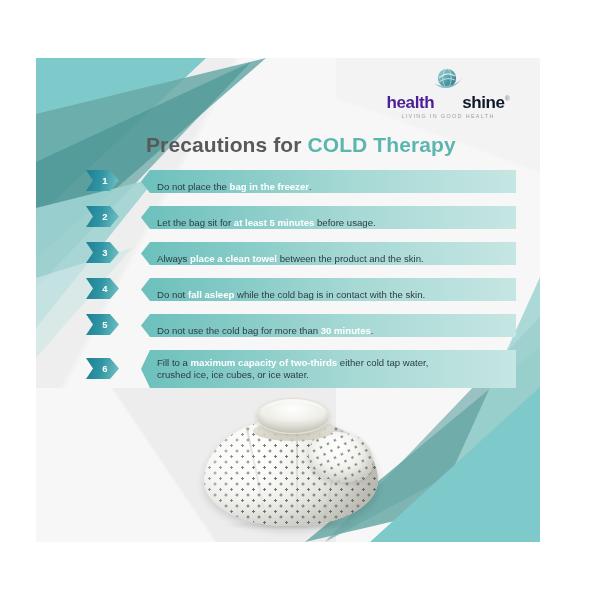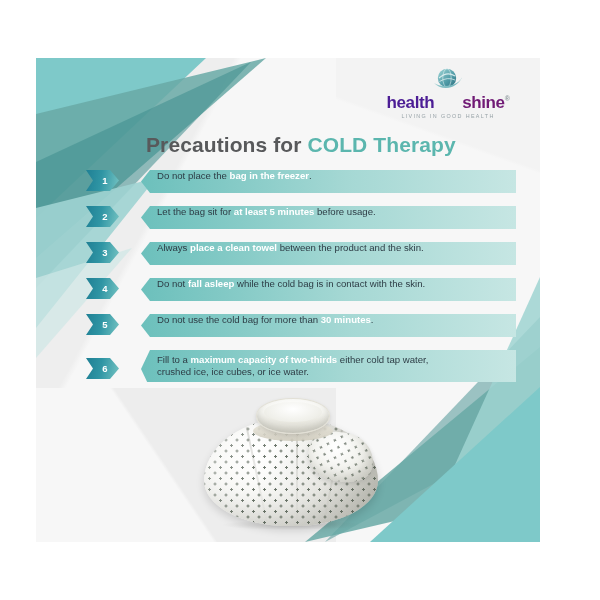--- a/index.html
+++ b/index.html
@@ -79,21 +79,21 @@
   }
 
   
   #logo{position:absolute;right:22px;top:8px;width:140px;text-align:center;}
   #logo .mark{width:100%;display:flex;justify-content:center;}
   #logo .wordmark{
     font-size:17px;font-weight:bold;letter-spacing:-0.4px;
     line-height:1;margin-top:2px;white-space:nowrap;
   }
   #logo .w-health{color:#4c1d95;}
-  #logo .w-shine{color:#701a75;margin-left:28px;}
+  #logo .w-shine{color:#0f172a;margin-left:28px;}
   #logo .w-reg{font-size:7px;vertical-align:super;color:#8d989d;}
   #logo .tag{
     font-size:5.4px;letter-spacing:1.35px;color:#98a3a8;
     margin-top:2px;white-space:nowrap;
   }
 
   
   #title{
     position:absolute;left:110px;top:75px;
     font-size:21px;font-weight:bold;letter-spacing:.1px;
@@ -115,26 +115,26 @@
     display:flex;align-items:center;justify-content:center;
     padding-left:5px;box-sizing:border-box;
     filter:drop-shadow(0 1px 1px rgba(0,0,0,.18));
   }
 
   .bar{
     position:absolute;left:55px;top:0;
     width:375px;height:23px;
     background:linear-gradient(90deg,#6cc0bc 0%,#82c9c5 22%,#a5d8d4 55%,#c6e6e3 100%);
     clip-path:polygon(9px 0, 375px 0, 375px 23px, 9px 23px, 0 11.5px);
-    display:flex;align-items:flex-start;
+    display:flex;align-items:flex-end;
     box-sizing:border-box;padding-left:16px;padding-right:8px;
     font-size:9.6px;color:#2d3c45;line-height:1.28;
   }
   .row.tall .bar{
-    height:32px;
+    height:38px;
     clip-path:polygon(9px 0, 375px 0, 375px 38px, 9px 38px, 0 19px);
     align-items:center;
   }
   .bar b{color:#ffffff;font-weight:bold;}
   .bar .txt{display:block;}
 
   
   #product{position:absolute;left:160px;top:330px;width:190px;height:145px;}
   .bag-body{
     position:absolute;left:8px;top:30px;width:174px;height:108px;

